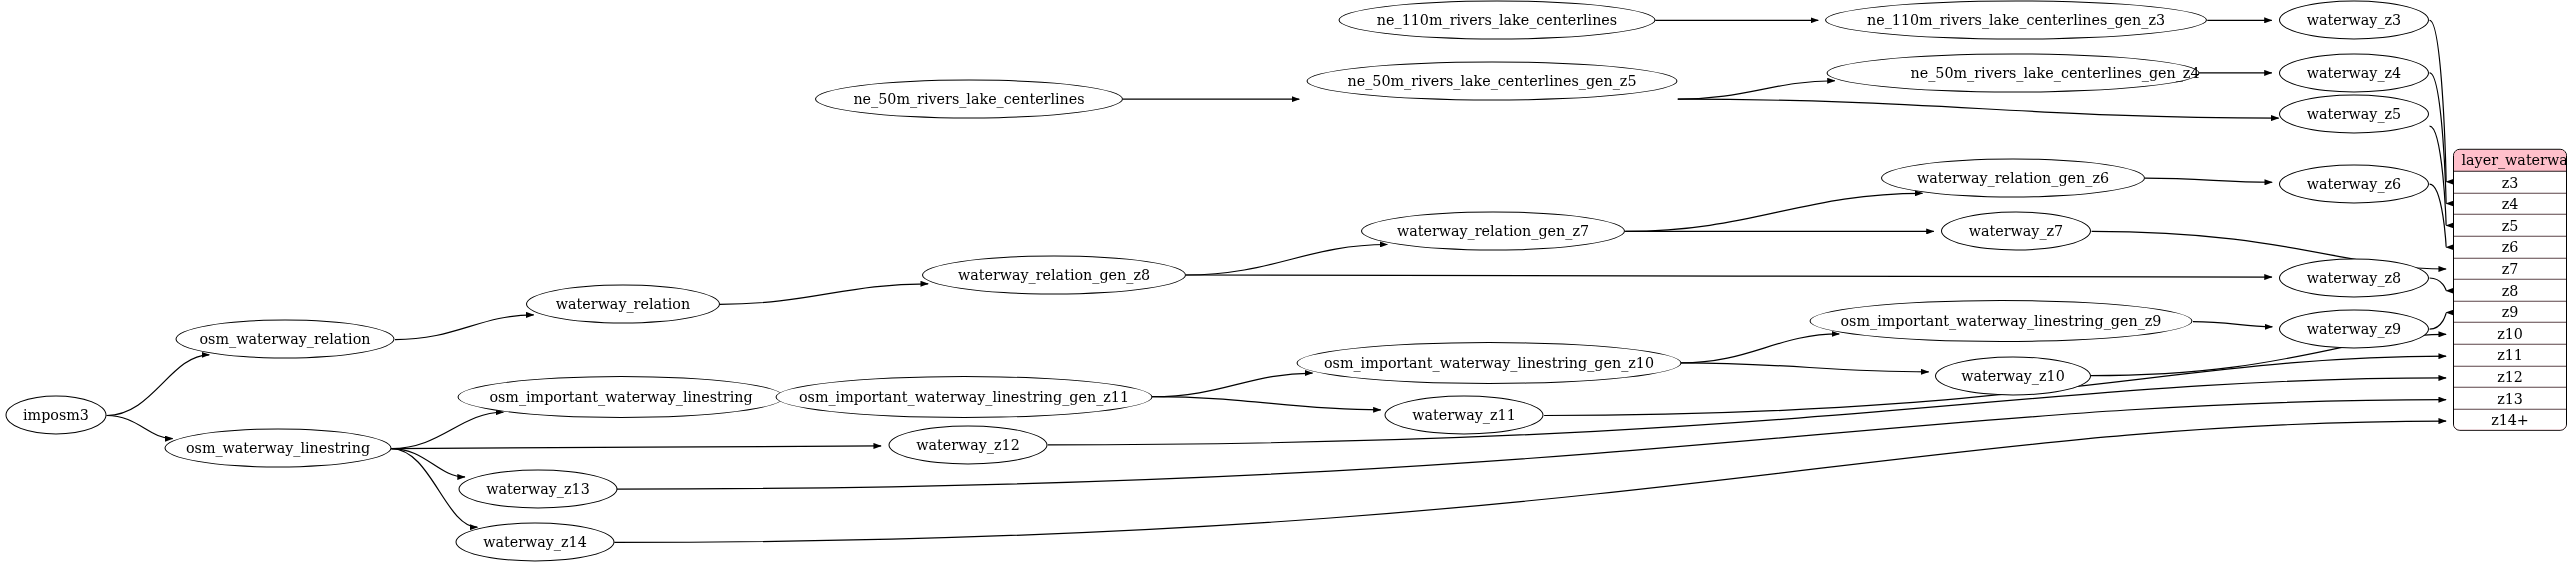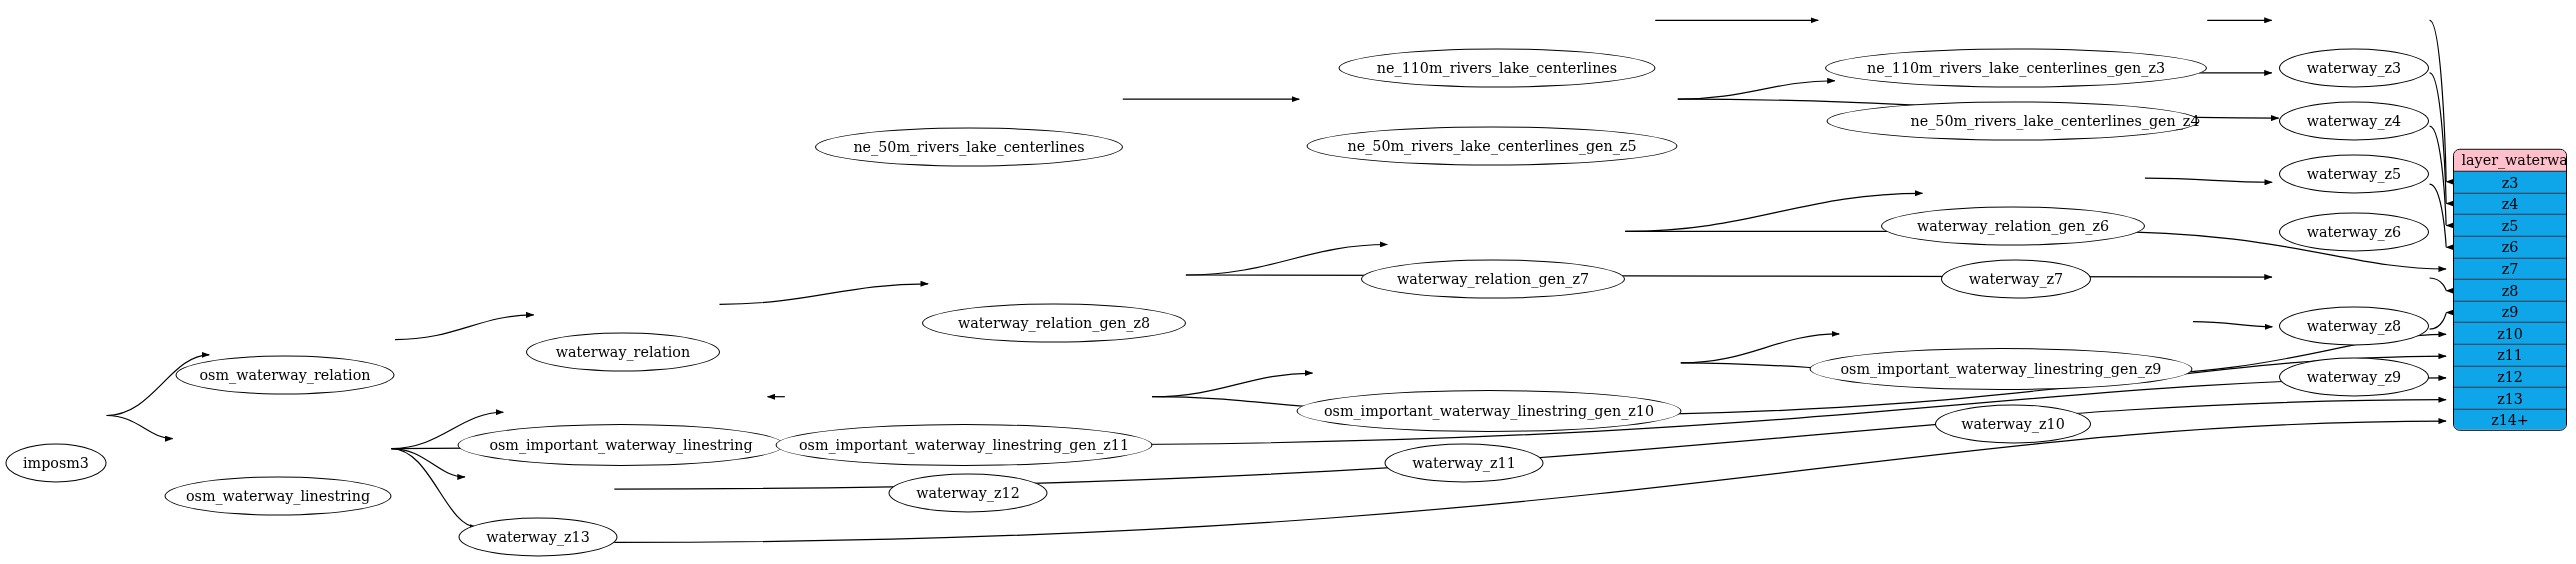--- a/index.html
+++ b/index.html
@@ -1,32 +1,32 @@
 <!DOCTYPE html>
 <html style="font-size:12px"><head>
 <meta charset="utf-8">
 <style>
   html,body{margin:0;padding:0;background:#ffffff;}
   body{width:2576px;height:565px;overflow:hidden;
        font-family:"DejaVu Serif","Liberation Serif",serif;}
   #graph{position:relative;width:2576px;height:565px;}
   #edges{position:absolute;left:0;top:0;width:2576px;height:565px;}
   .node{position:absolute;display:flex;align-items:center;justify-content:center;
-        transform:translate(-50%,-50%);box-sizing:border-box;margin-top:48px;}
+        transform:translate(-50%,-50%);box-sizing:border-box;}
   .node .ell{position:absolute;left:0;top:0;width:100%;height:100%;
              border:1.1px solid #000;border-radius:50%;background:#fff;box-sizing:border-box;}
   .node .lbl{position:relative;z-index:2;white-space:nowrap;color:#000;
              font-size:14.3px;line-height:1;}
   .tbl{position:absolute;transform:translate(-50%,-50%);
        background:#ffc0cb;border:1.2px solid #000;border-radius:6.8px;
        box-sizing:border-box;overflow:hidden;}
   .tbl .hdr{text-align:center;font-size:14.3px;color:#000;padding:2.3px 7.5px 3px 7.5px;
             border-bottom:1.2px solid #000;background:#ffc0cb;white-space:nowrap;}
   .tbl .row{text-align:center;font-size:14.3px;color:#000;padding:2.3px 7.5px;
-            border-bottom:1.1px solid #3b2226;background:#0ea5e9;white-space:nowrap;}
+            border-bottom:1.1px solid #3b2226;background:#ffffff;white-space:nowrap;}
   .tbl .row.last{border-bottom:none;}
 </style>
 </head>
 <body>
 
 <div id="graph">
   <svg id="edges" viewBox="0 0 3430 752" preserveAspectRatio="none">
     <defs>
       <marker id="ah" markerWidth="11" markerHeight="8" refX="10.2" refY="4" orient="auto" markerUnits="userSpaceOnUse">
         <path d="M0,0 L11,4 L0,8 z" fill="#000"></path>
@@ -70,21 +70,21 @@
         <path d="M1395,592 C2424.6000000000004,592 2705.4,503 3257,503" marker-end="url(#ah)"></path>
         <path d="M818,651 C2164.95,651 2532.3,532 3257,532" marker-end="url(#ah)"></path>
         <path d="M818,722 C2164.95,722 2532.3,560.5 3257,560.5" marker-end="url(#ah)"></path>
       </g>
   </svg>
   <div id="nodes">
       <div class="node" style="left: 56px; top: 415px; width: 101px; height: 39px;">
         <div class="ell"></div>
         <span class="lbl">imposm3</span>
       </div>
-      <div class="node" style="left: 285px; top: 327px; width: 219px; height: 39px;">
+      <div class="node" style="left: 285px; top: 339px; width: 219px; height: 39px;">
         <div class="ell"></div>
         <span class="lbl">osm_waterway_relation</span>
       </div>
       <div class="node" style="left: 278px; top: 448px; width: 227px; height: 39px;">
         <div class="ell"></div>
         <span class="lbl">osm_waterway_linestring</span>
       </div>
       <div class="node" style="left: 623px; top: 304px; width: 194px; height: 39px;">
         <div class="ell"></div>
         <span class="lbl">waterway_relation</span>
@@ -114,21 +114,21 @@
         <span class="lbl">waterway_z12</span>
       </div>
       <div class="node" style="left: 969px; top: 99px; width: 308px; height: 39px;">
         <div class="ell"></div>
         <span class="lbl">ne_50m_rivers_lake_centerlines</span>
       </div>
       <div class="node" style="left: 1497px; top: 20px; width: 317px; height: 39px;">
         <div class="ell"></div>
         <span class="lbl">ne_110m_rivers_lake_centerlines</span>
       </div>
-      <div class="node" style="left: 1492px; top: 98px; width: 371px; height: 39px;">
+      <div class="node" style="left: 1492px; top: 81px; width: 371px; height: 39px;">
         <div class="ell"></div>
         <span class="lbl">ne_50m_rivers_lake_centerlines_gen_z5</span>
       </div>
       <div class="node" style="left: 1489px; top: 363px; width: 385px; height: 42px; text-align: center;">
         <div class="ell"></div>
         <span class="lbl">osm_important_waterway_linestring_gen_z10</span>
       </div>
       <div class="node" style="left: 1493px; top: 231px; width: 264px; height: 39px;">
         <div class="ell"></div>
         <span class="lbl">waterway_relation_gen_z7</span>
@@ -162,21 +162,21 @@
         <span class="lbl">waterway_z10</span>
       </div>
       <div class="node" style="left: 2354px; top: 20px; width: 150px; height: 39px;">
         <div class="ell"></div>
         <span class="lbl">waterway_z3</span>
       </div>
       <div class="node" style="left: 2354px; top: 73px; width: 150px; height: 39px;">
         <div class="ell"></div>
         <span class="lbl">waterway_z4</span>
       </div>
-      <div class="node" style="left: 2354px; top: 126px; width: 150px; height: 39px;">
+      <div class="node" style="left: 2354px; top: 114px; width: 150px; height: 39px;">
         <div class="ell"></div>
         <span class="lbl">waterway_z5</span>
       </div>
       <div class="node" style="left: 2354px; top: 184px; width: 150px; height: 39px;">
         <div class="ell"></div>
         <span class="lbl">waterway_z6</span>
       </div>
       <div class="node" style="left: 2354px; top: 278px; width: 150px; height: 39px;">
         <div class="ell"></div>
         <span class="lbl">waterway_z8</span>

